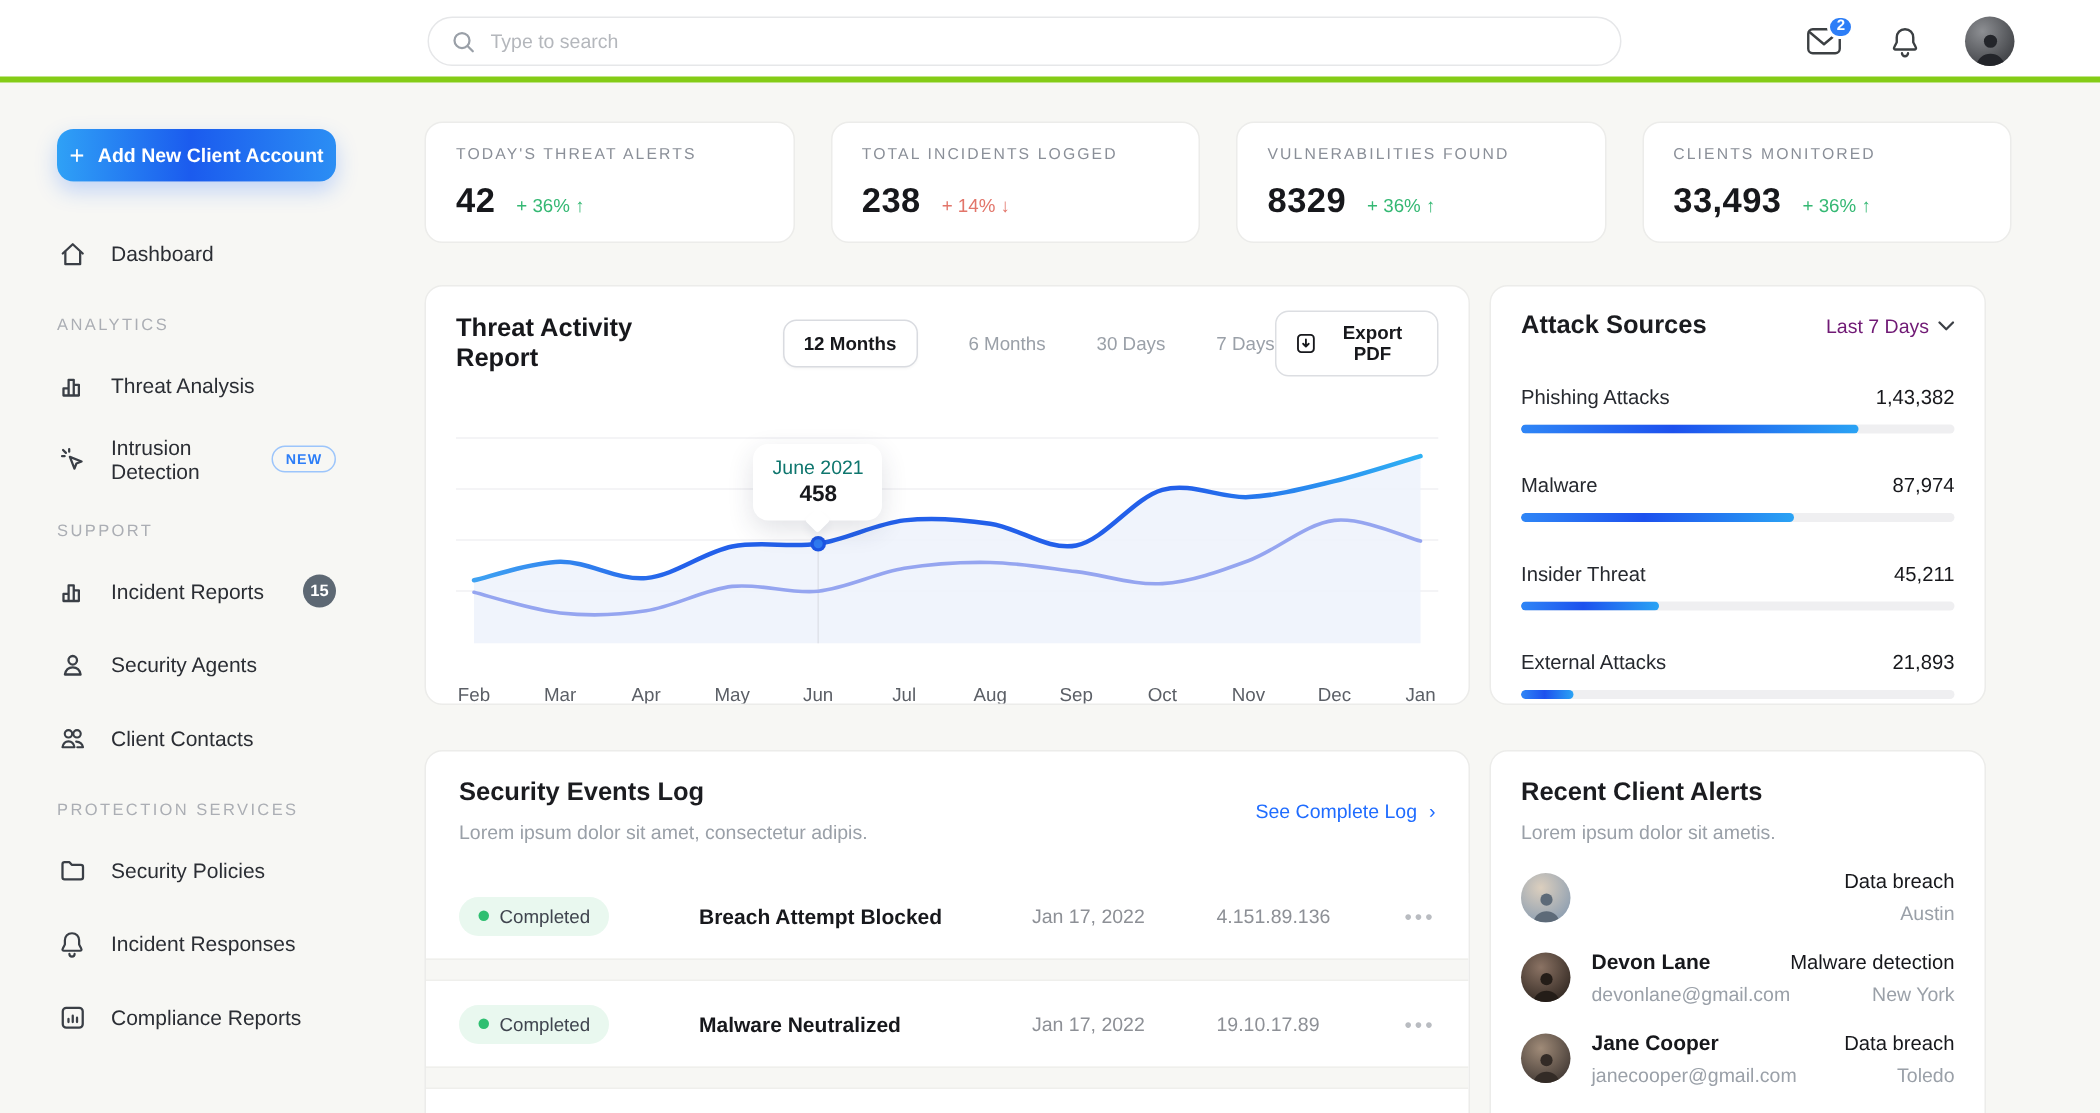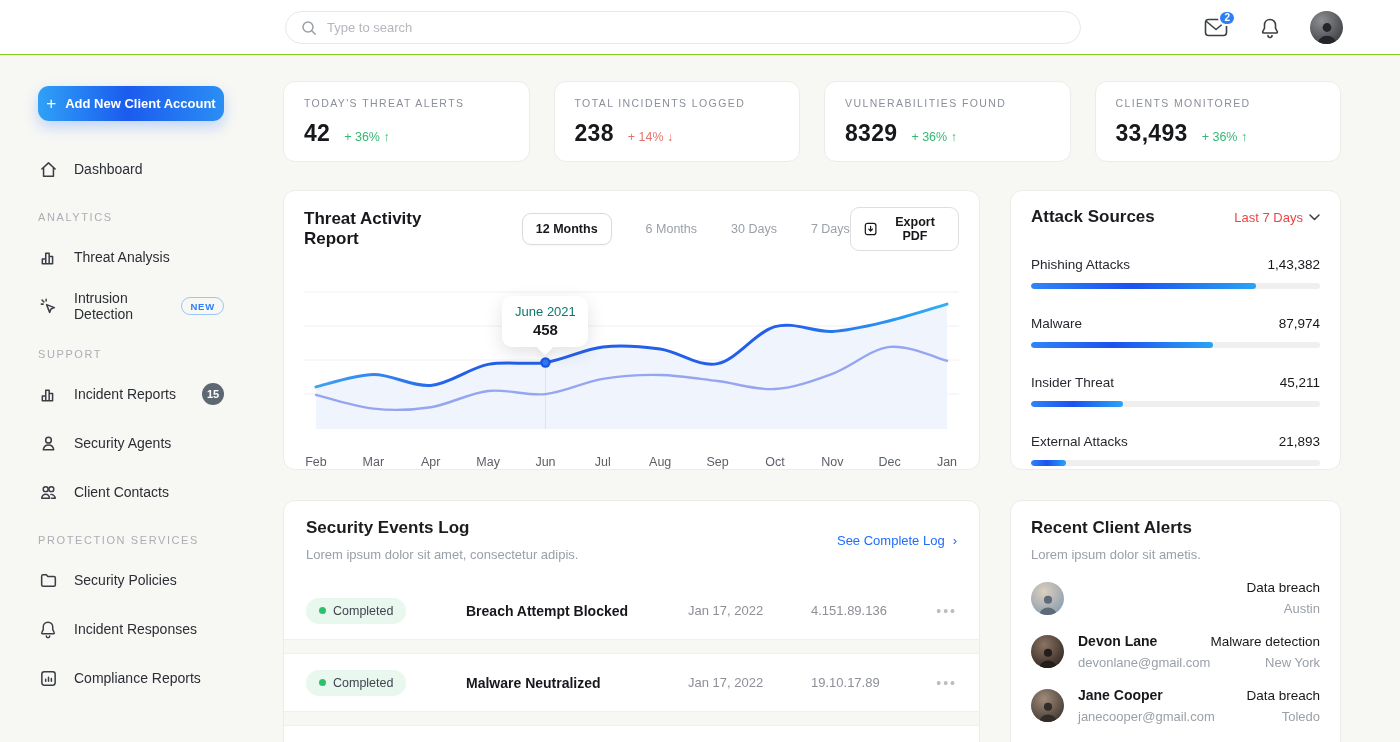--- a/index.html
+++ b/index.html
@@ -1,20 +1,20 @@
 <!DOCTYPE html>
 <html><head>
 <meta charset="utf-8">
 <style>
   * { margin:0; padding:0; box-sizing:border-box; }
   html,body { width:1400px; height:742px; overflow:hidden; }
   body { font-family:"Liberation Sans", sans-serif; background:#f7f7f4; color:#1b1c20; }
 
   
-  .topbar { position:relative; height:55px; background:#fff; border-bottom:1px solid #84cc16; display:flex; align-items:center; }
+  .topbar { position:relative; height:55px; background:#fff; border-bottom:4px solid #84cc16; display:flex; align-items:center; }
   .search { position:absolute; left:285px; top:11px; width:796px; height:33px; background:#fff; border:1px solid #e6e7e9; border-radius:20px; display:flex; align-items:center; gap:10px; padding:0 15px; }
   .search input { border:none; outline:none; flex:1; font-size:13px; color:#44474d; background:transparent; font-family:"Liberation Sans",sans-serif; }
   .search input::placeholder { color:#b4b7bc; }
   .top-icons { position:absolute; right:57px; top:0; height:55px; display:flex; align-items:center; gap:26px; }
   .icon-btn { position:relative; width:28px; height:28px; display:flex; align-items:center; justify-content:center; cursor:pointer; }
   .badge-blue { position:absolute; top:-4px; right:-6px; min-width:16px; height:16px; border-radius:8px; background:#2d7ef7; color:#fff; font-size:10px; font-weight:bold; display:flex; align-items:center; justify-content:center; padding:0 4px; border:2px solid #fff; }
   .avatar { width:33px; height:33px; border-radius:50%; background:radial-gradient(circle at 35% 30%, #8d8f93, #4a4c50 70%, #333539); overflow:hidden; display:flex; align-items:flex-end; justify-content:center; }
 
   
   .layout { display:flex; }
@@ -34,21 +34,21 @@
   
   .card { background:#fff; border:1px solid #ececea; border-radius:12px; }
   .stats-row { display:grid; grid-template-columns:repeat(4,1fr); gap:24px; }
   .stat-card { height:81px; padding:15px 20px 14px; display:flex; flex-direction:column; justify-content:space-between; }
   .stat-label { font-size:10.5px; letter-spacing:1.4px; color:#8a8f98; text-transform:uppercase; }
   .stat-bottom { display:flex; align-items:flex-end; justify-content:flex-start; }
   .stat-value { font-size:23px; font-weight:bold; color:#17181c; letter-spacing:.3px; }
   .stat-delta { font-size:12.5px; padding-bottom:3px;margin-left:14px; }
   .delta-up { color:#34b873; } .delta-down { color:#e2756a; }
 
-  .grid-2 { display:grid; grid-template-columns:697px 331px; gap:30px; margin-top:28px; }
+  .grid-2 { display:grid; grid-template-columns:697px 331px; gap:13px; margin-top:28px; }
 
   
   .chart-card { height:280px; padding:16px 20px 0 20px; overflow:hidden; }
   .chart-head { display:flex; align-items:center; }
   .chart-title { font-size:17px; font-weight:bold; color:#17181c; }
   .tabs { display:flex; align-items:center; gap:34px; margin-left:60px; }
   .tab { font-size:12.5px; color:#9aa0a8; cursor:pointer; white-space:nowrap; }
   .tab.active { color:#17181c; font-weight:bold; border:1px solid #d9dbe0; background:#fff; border-radius:9px; padding:8px 13px; box-shadow:0 1px 2px rgba(0,0,0,.04); }
   .export-btn { margin-left:auto; display:flex; align-items:center; gap:8px; border:1px solid #dcdee2; border-radius:9px; background:#fff; padding:7px 13px; font-size:12.5px; font-weight:bold; color:#17181c; cursor:pointer; font-family:"Liberation Sans",sans-serif; }
   .plot-wrap { position:relative; margin-top:40px; width:655px; }
@@ -56,21 +56,21 @@
   .x-labels span { position:absolute; transform:translateX(-50%); font-size:12.5px; color:#5b5f66; }
   .tooltip { position:absolute; width:86px; background:#fff; border-radius:10px; box-shadow:0 6px 18px rgba(40,50,80,.14); text-align:center; padding:8px 6px 9px; z-index:3; }
   .tooltip:after { content:""; position:absolute; left:50%; bottom:-6px; transform:translateX(-50%) rotate(45deg); width:12px; height:12px; background:#fff; border-radius:2px; box-shadow:3px 3px 6px rgba(40,50,80,.06); }
   .tt-label { font-size:13px; color:#0f766e; }
   .tt-value { font-size:15px; font-weight:bold; color:#17181c; margin-top:2px; }
 
   
   .attack-card { height:280px; padding:16px 20px; overflow:hidden; }
   .attack-head { display:flex; align-items:center; justify-content:space-between; }
   .attack-title { font-size:17px; font-weight:bold; }
-  .range-select { display:flex; align-items:center; gap:6px; font-size:13px; color:#ef4444; cursor:pointer; }
+  .range-select { display:flex; align-items:center; gap:6px; font-size:13px; color:#701a75; cursor:pointer; }
   .attack-list { margin-top:30px; display:flex; flex-direction:column; gap:27px; }
   .attack-item .a-row { display:flex; justify-content:space-between; font-size:13.5px; color:#26292f; }
   .a-val { color:#17181c; }
   .track { margin-top:11px; height:6px; border-radius:3px; background:#efeff1; overflow:hidden; }
   .fill { height:100%; border-radius:3px; background:linear-gradient(90deg,#2f86f6 0%,#1d51ee 45%,#2aa3f4 100%); }
 
   
   .events-card { height:300px; overflow:hidden; padding:0; }
   .ev-head { padding:17px 22px 14px; display:flex; }
   .ev-title { font-size:17px; font-weight:bold; }

